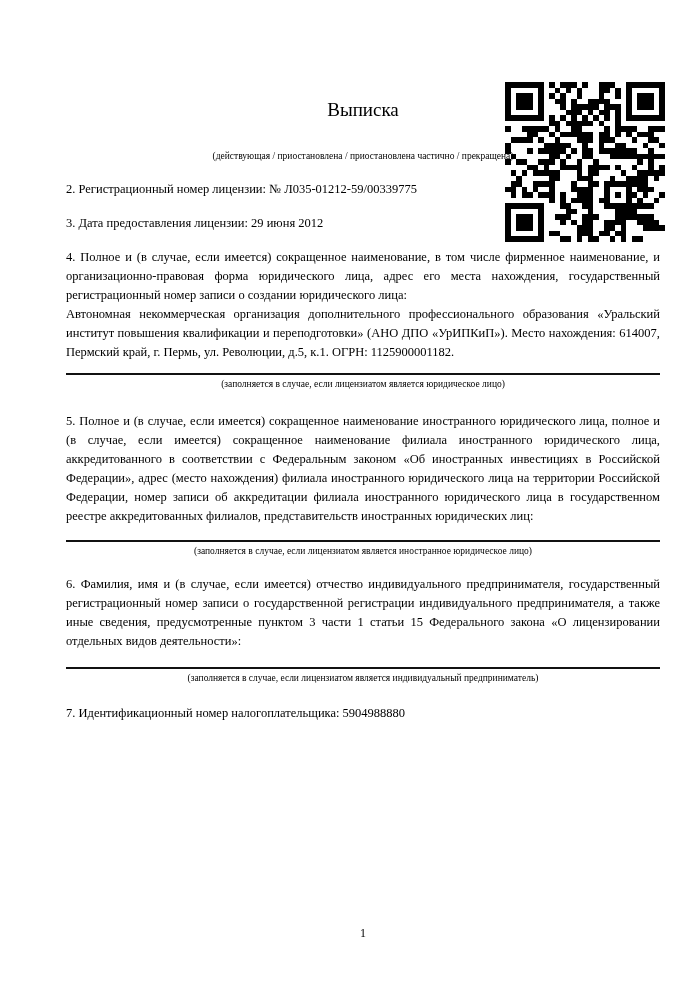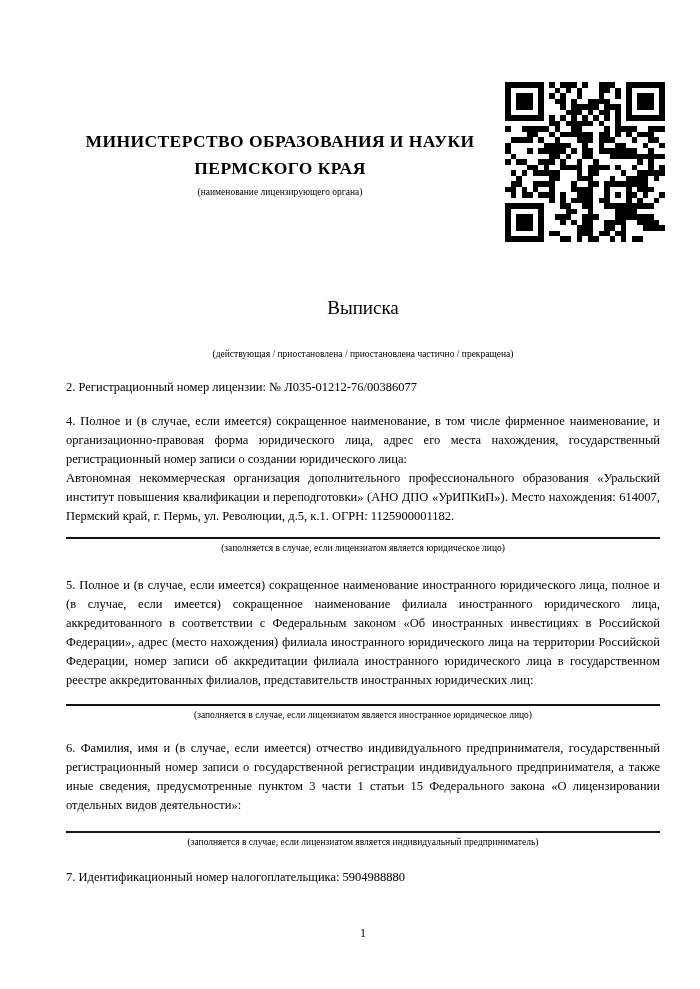--- a/index.html
+++ b/index.html
@@ -520,40 +520,38 @@
           <rect x="15" y="28" width="1" height="1"></rect>
           <rect x="16" y="28" width="1" height="1"></rect>
           <rect x="19" y="28" width="1" height="1"></rect>
           <rect x="21" y="28" width="1" height="1"></rect>
           <rect x="23" y="28" width="1" height="1"></rect>
           <rect x="24" y="28" width="1" height="1"></rect>
         </g>
       </svg>
   </div>
 
-  <div class="header">
-    <div class="h1">МИНИСТЕРСТВО ОБРАЗОВАНИЯ И НАУКИ</div>
-    <div class="h1">ПЕРМСКОГО КРАЯ</div>
-    <div class="hsub">(наименование лицензирующего органа)</div>
-  </div>
 
   <div class="content">
 
     <div class="doc-title">
       <div>Выписка</div>
     </div>
 
     <div class="item first">
       <div class="note">(действующая / приостановлена / приостановлена частично / прекращена)</div>
     </div>
 
     <div class="item mt18">
-      <div>2. Регистрационный номер лицензии: № Л035-01212-76/00386077</div>
-    </div>
-
+      <div>2. Регистрационный номер лицензии: № Л035-01212-59/00339775</div>
+    </div>
+
+    <div class="item">
+      <div>3. Дата предоставления лицензии: 29 июня 2012</div>
+    </div>
 
     <div class="item">
       <div class="para">4. Полное и (в случае, если имеется) сокращенное наименование, в том числе фирменное наименование, и организационно-правовая форма юридического лица, адрес его места нахождения, государственный регистрационный номер записи о создании юридического лица:</div>
       <div class="para underlined">Автономная некоммерческая организация дополнительного профессионального образования «Уральский институт повышения квалификации и переподготовки» (АНО ДПО «УрИПКиП»). Место нахождения: 614007, Пермский край, г. Пермь, ул. Революции, д.5, к.1. ОГРН: 1125900001182.</div>
       <div class="note">(заполняется в случае, если лицензиатом является юридическое лицо)</div>
     </div>
 
     <div class="item mt22">
       <div class="para">5. Полное и (в случае, если имеется) сокращенное наименование иностранного юридического лица, полное и (в случае, если имеется) сокращенное наименование филиала иностранного юридического лица, аккредитованного в соответствии с Федеральным законом «Об иностранных инвестициях в Российской Федерации», адрес (место нахождения) филиала иностранного юридического лица на территории Российской Федерации, номер записи об аккредитации филиала иностранного юридического лица в государственном реестре аккредитованных филиалов, представительств иностранных юридических лиц:</div>
       <div class="rule sp14"></div>

